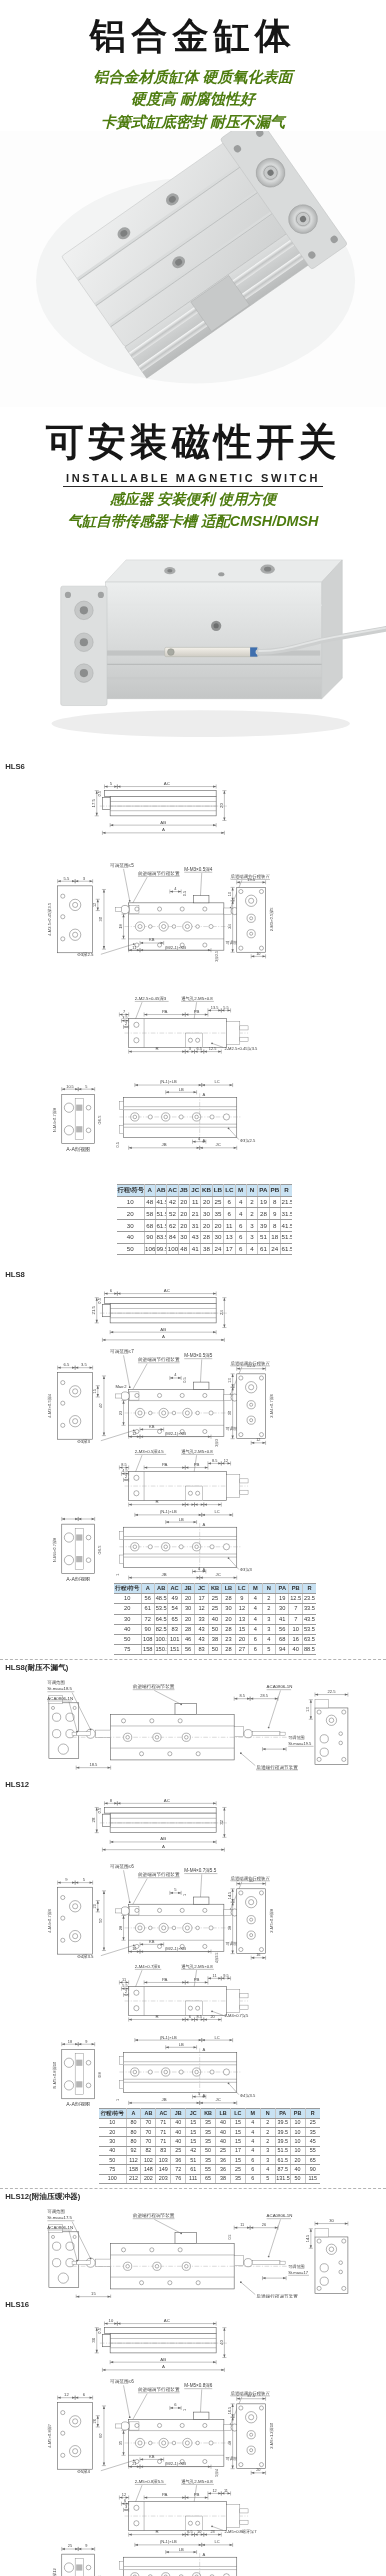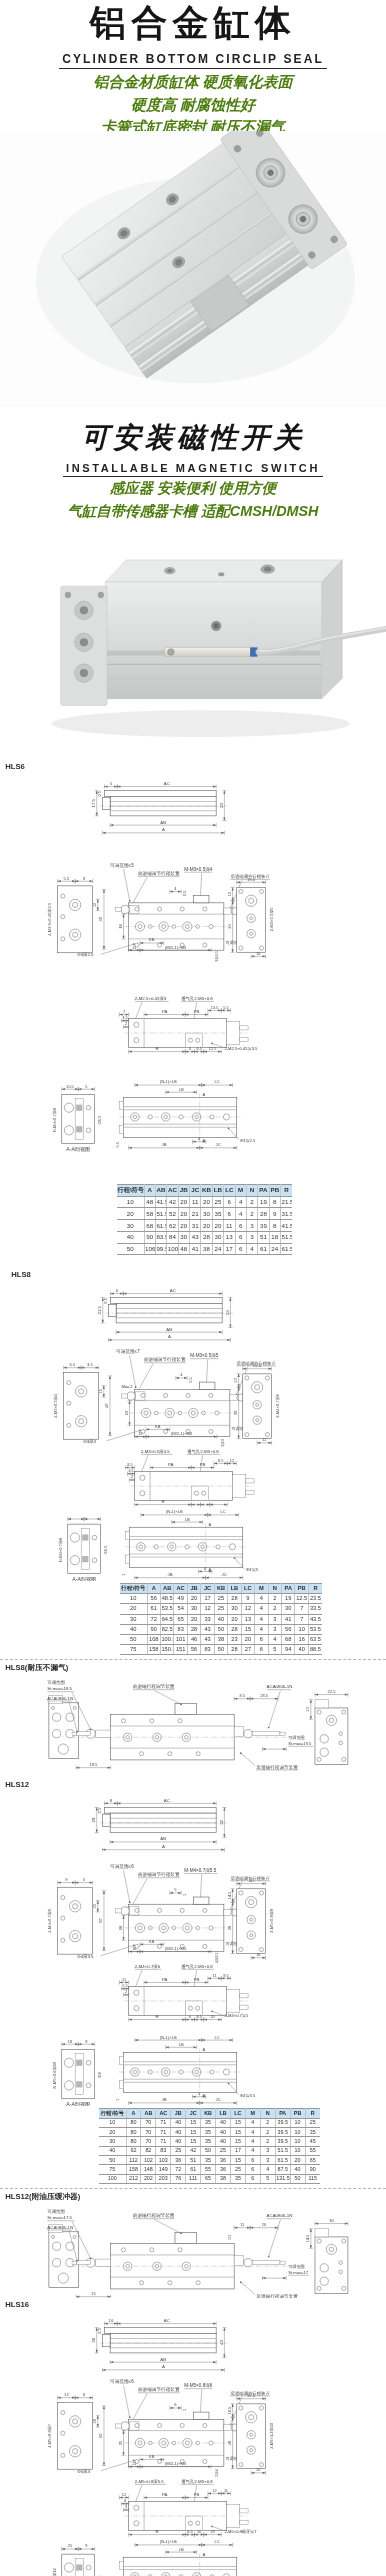--- a/index.html
+++ b/index.html
@@ -1,24 +1,24 @@
 <!DOCTYPE html>
 <html style="--th-bg: #c9e2f3;font-size:8.2px"><head>
 <meta charset="utf-8">
 <style>
   html,body{margin:0;padding:0;background:#fff;}
   body{width:386px;height:2773px;overflow:hidden;position:relative;font-family:"Liberation Sans",sans-serif;color:#1a1a1a;}
   .page{width:386px;height:2773px;overflow:hidden;background:#fff;}
   
   .hero{text-align:center;overflow:hidden;}
-  .hero1{height:131px;padding-top:4px;box-sizing:border-box;}
+  .hero1{height:131px;padding-top:17px;box-sizing:border-box;}
   .hero2{height:126px;padding-top:15.5px;box-sizing:border-box;}
   .hero h1{margin:0;font-weight:700;color:#161616;letter-spacing:5.2px;}
   .hero1 h1{font-size:36px;line-height:1.06;}
-  .hero2 h1{font-size:28px;line-height:1.05;letter-spacing:4.1px;font-style:italic;}
+  .hero2 h1{font-size:38px;line-height:1.05;letter-spacing:4.1px;}
   .hero-sub{display:inline-block;margin-top:1px;padding:0 3.1px 2.1px;border-bottom:1px solid #2a2a2a;
     font-weight:700;color:#222;letter-spacing:2.1px;}
   .hero1 .hero-sub{font-size:12px;}
   .hero2 .hero-sub{font-size:11px;letter-spacing:2.6px;}
   .hero-line{margin:1.5px 0 0;font-weight:700;color:#4d7c0f;font-style:italic;}
   .hero1 .hero-line{font-size:15px;line-height:1.42;}
   .hero2 .hero-line{font-size:14.4px;line-height:1.45;}
   
   .photo{overflow:hidden;line-height:0;}
   .photo1{height:276px;}
@@ -49,21 +49,20 @@
   .dim-table tr>*:first-child{border-left:none;}
   .dim-table tr>*:last-child{border-right:none;}
 </style>
 </head>
 <body>
 
 <div class="page">
 
   <header class="hero hero1">
     <h1>铝合金缸体</h1><br>
-    <div class="hero-sub">CYLINDER BOTTOM CIRCLIP SEAL</div>
     <p class="hero-line">铝合金材质缸体 硬质氧化表面</p>
     <p class="hero-line">硬度高 耐腐蚀性好</p>
     <p class="hero-line">卡簧式缸底密封 耐压不漏气</p>
   </header>
 
   <section class="photo photo1">
     <svg width="386" height="276" viewBox="0 0 750 535">
       <defs>
         <linearGradient id="g1" x1="0" y1="0" x2="1" y2="1">
           <stop offset="0" stop-color="#f0f1f1"></stop>
@@ -544,21 +543,21 @@
               <td>17</td>
               <td>6</td>
               <td>4</td>
               <td>61</td>
               <td>24</td>
               <td>61.5</td>
             </tr>
           </tbody>
         </table>
       </section>
-      <section class="tech-section model" style="margin-bottom: 3px; padding-left: 6px;">
+      <section class="tech-section model" style="margin-bottom: 3px;">
         <h3 class="sec-label">HLS8</h3>
         <svg class="draw" viewBox="0 0 750 580" width="386" height="299">
           <defs>
             <pattern id="ht" patternUnits="userSpaceOnUse" width="6" height="6" patternTransform="rotate(45)">
               <path d="M0 0H6" stroke="#b0b0b0" stroke-width="1"></path>
             </pattern>
           </defs>
           <g transform="translate(0 0)">
             <text class="dt" font-size="8" transform="rotate(-90 196 36)" x="196" y="36">0.5</text>
             <path class="dl" d="M203 22H228M203 18v8M228 18v8"></path>

